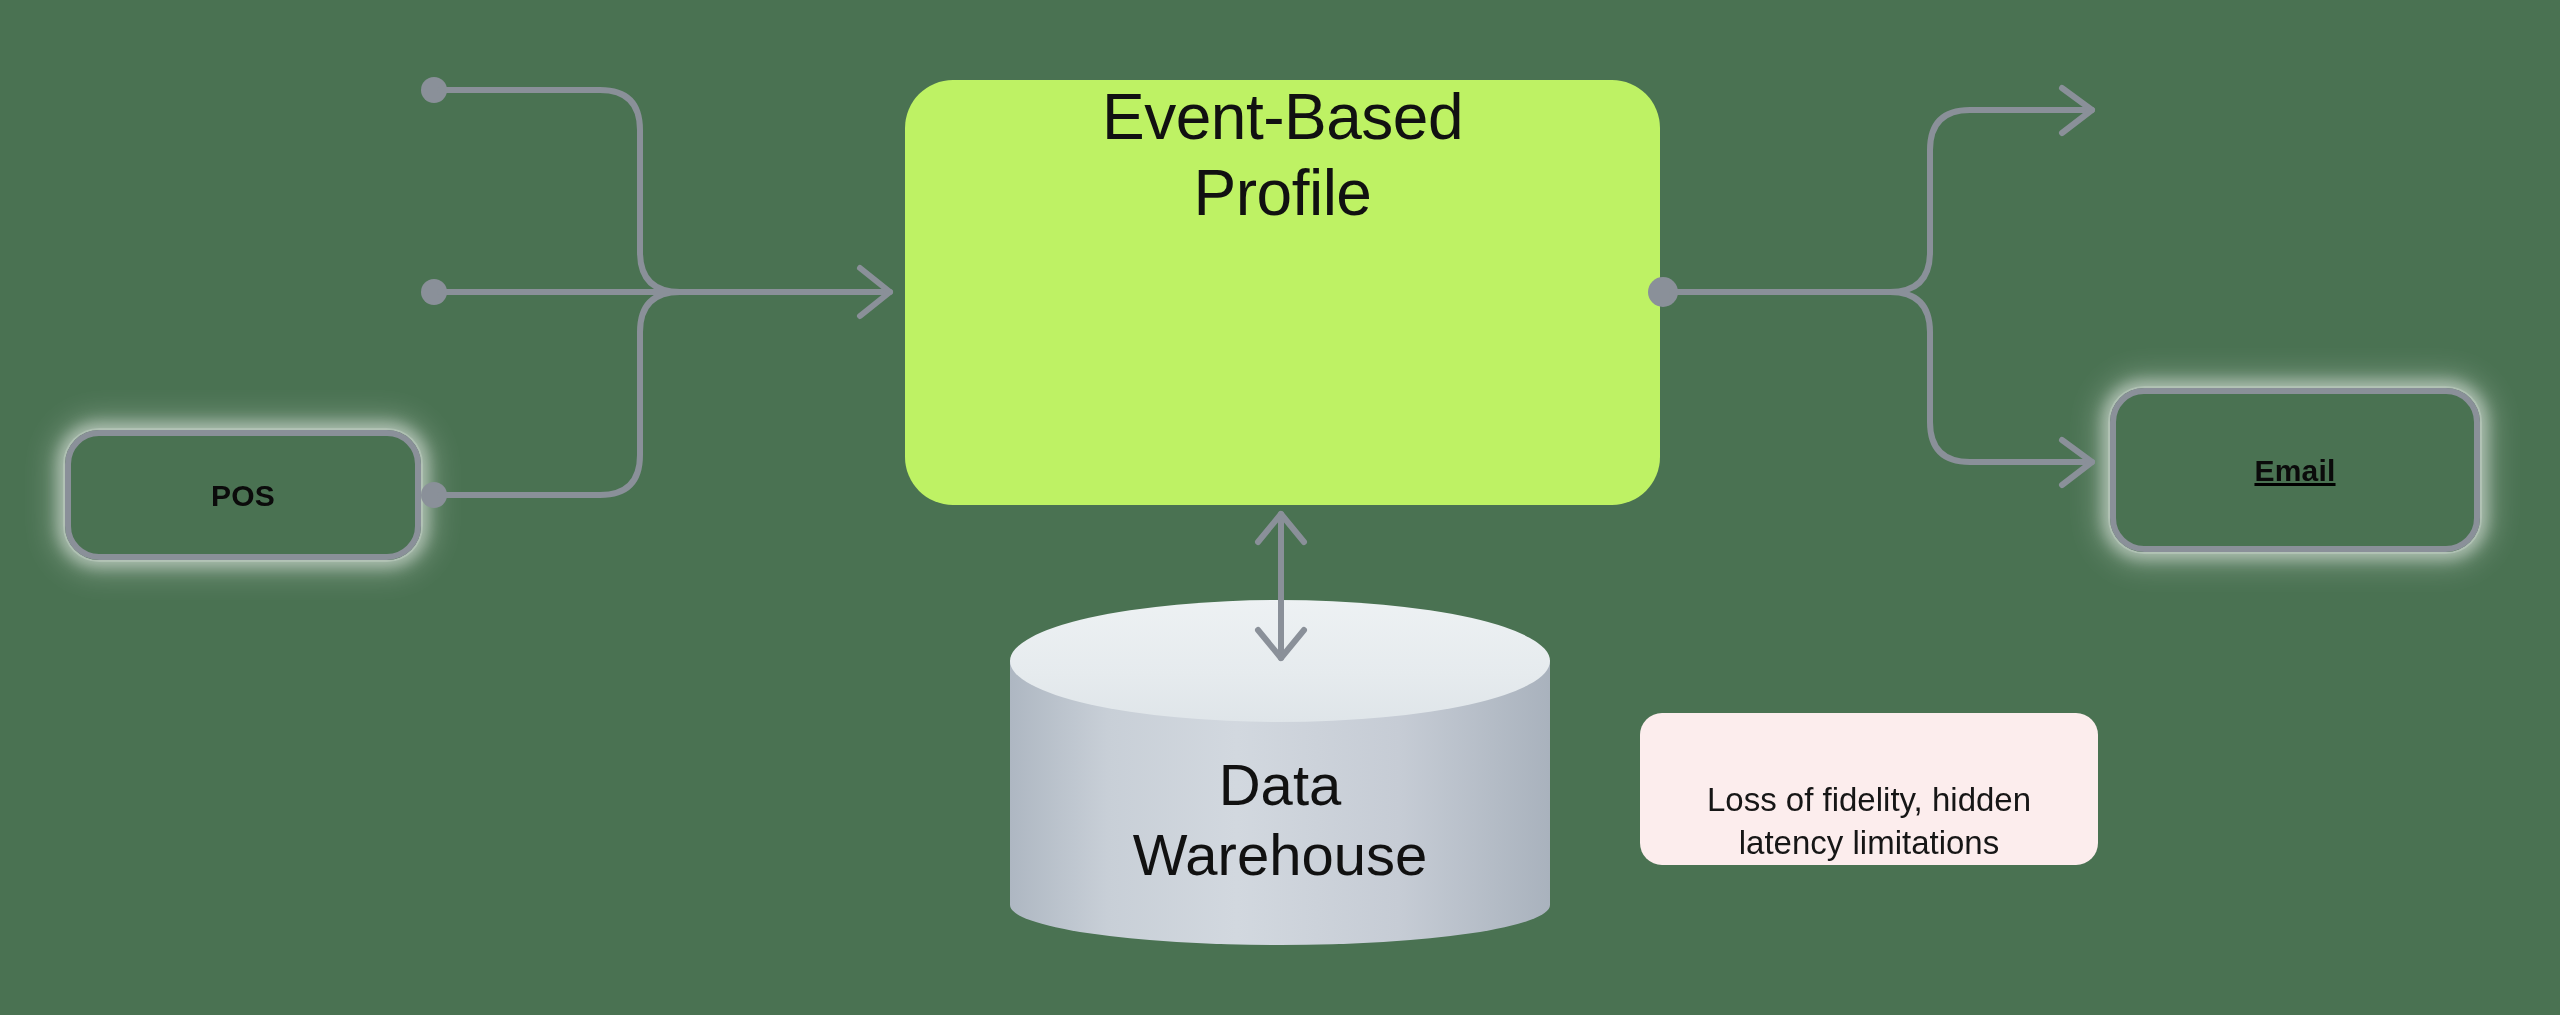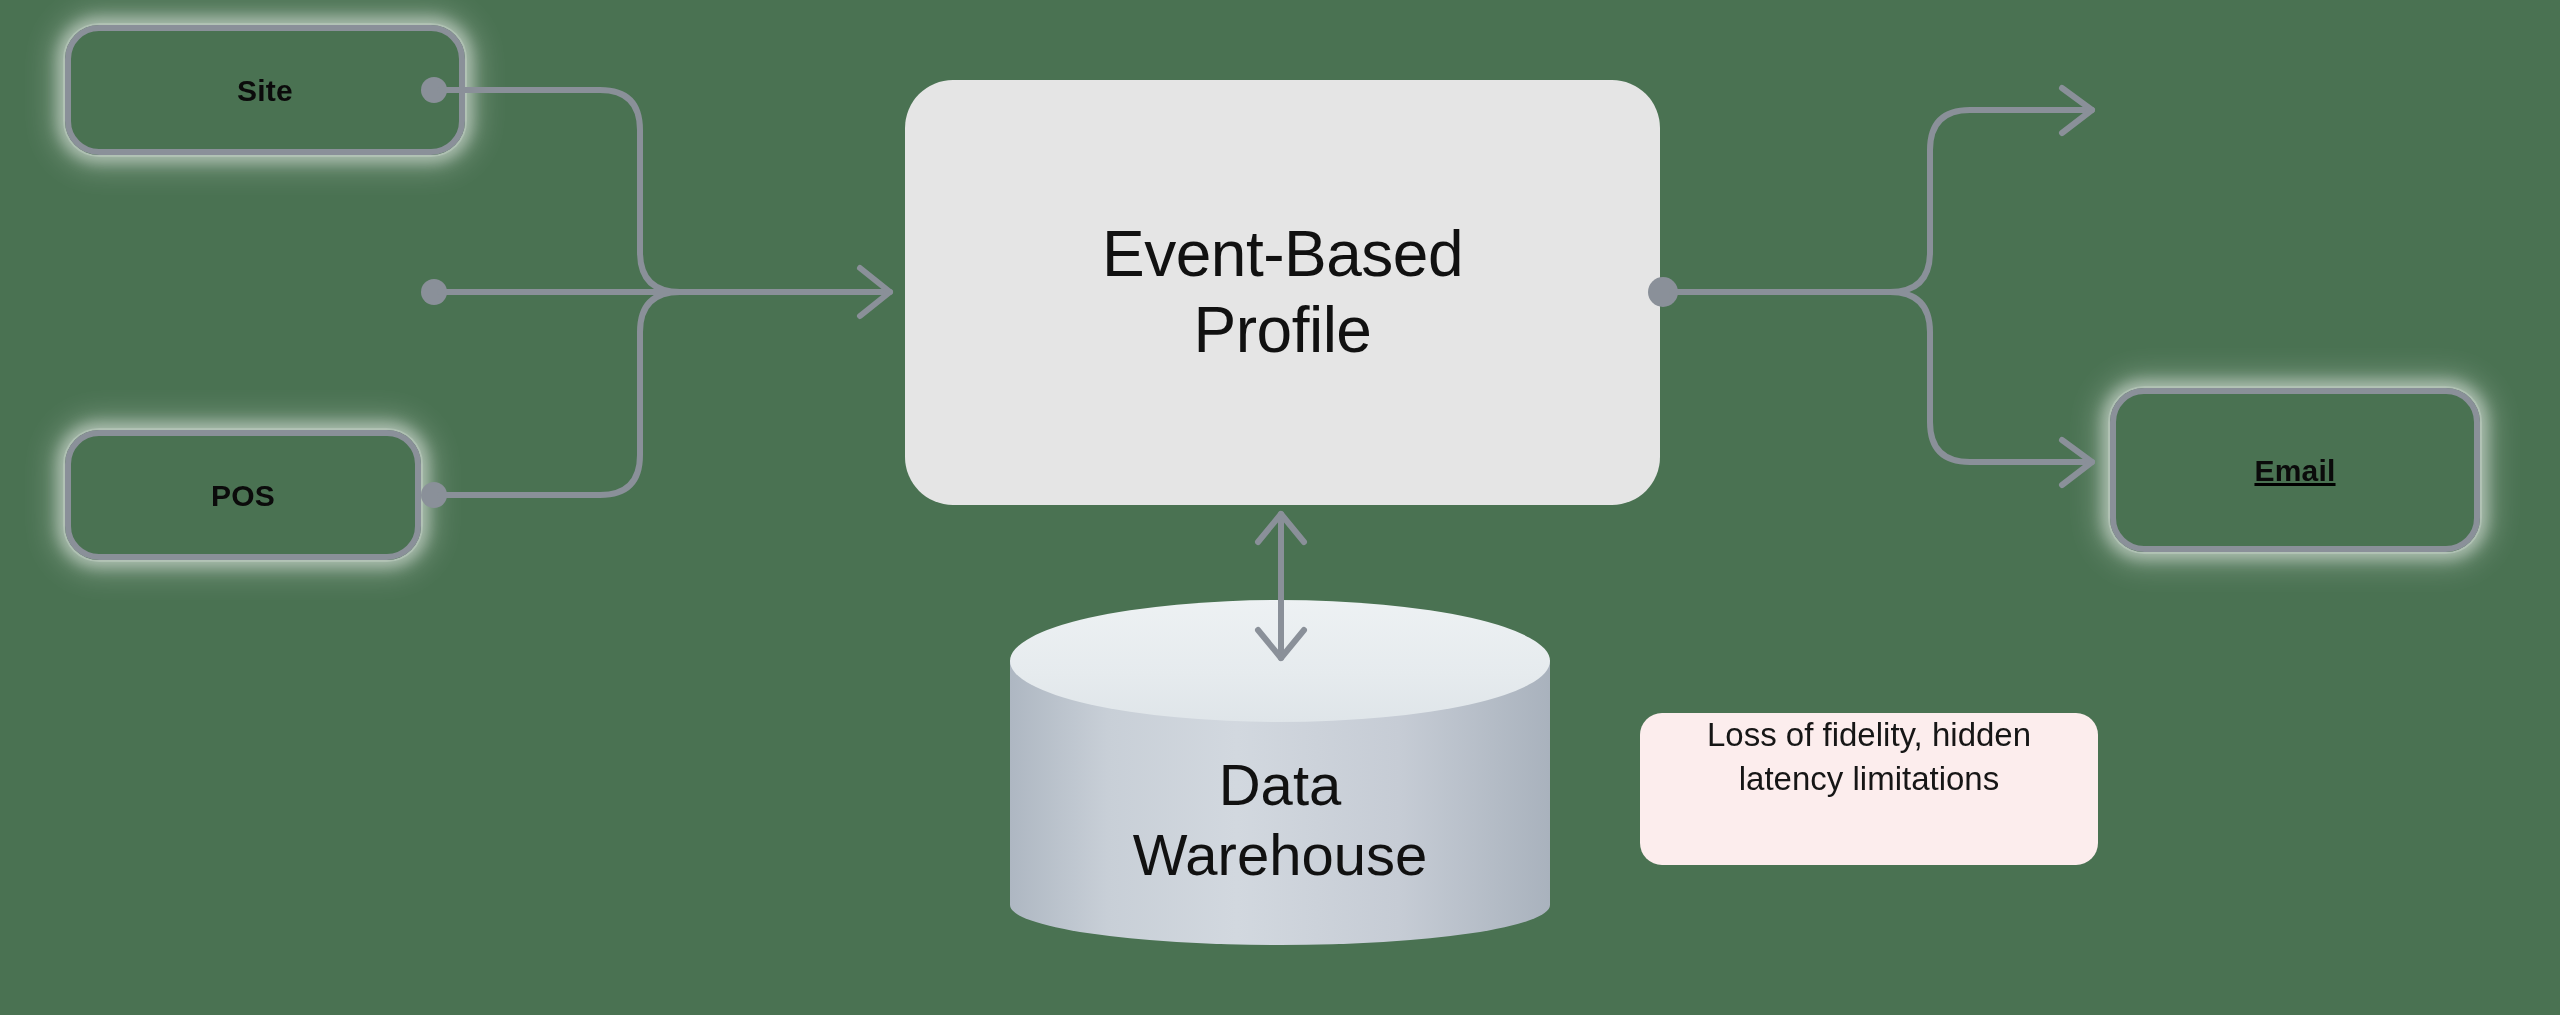--- a/index.html
+++ b/index.html
@@ -47,24 +47,24 @@
     user-select: none;
   }
 
   
   #profile-card {
     position: absolute;
     left: 905px;
     top: 80px;
     width: 755px;
     height: 425px;
-    background: #e5e5e5;
+    background: #bef264;
     border-radius: 48px;
     display: flex;
-    align-items: center;
+    align-items: flex-start;
     justify-content: center;
   }
   #profile-label {
     font-size: 64px;
     font-weight: 400;
     color: #111111;
     line-height: 1.18;
     text-align: center;
     letter-spacing: -0.5px;
     white-space: pre-line;
@@ -115,21 +115,21 @@
   
   #note-card {
     position: absolute;
     left: 1640px;
     top: 713px;
     width: 458px;
     height: 152px;
     background: #fceded;
     border-radius: 22px;
     display: flex;
-    align-items: flex-start;
+    align-items: flex-end;
     justify-content: center;
     padding: 0 26px;
     box-sizing: border-box;
   }
   #note-label {
     font-size: 33px;
     color: #161616;
     line-height: 1.32;
     text-align: center;
     white-space: pre-line;
@@ -153,23 +153,20 @@
     stroke-linejoin: round;
   }
   .wire-dot { fill: #8a9099; }
   .wire-head { fill: none; stroke: #8a9099; stroke-width: 6; stroke-linecap: round; stroke-linejoin: round; }
 </style>
 </head>
 <body>
 
 <div id="stage">
 
-  <div class="node" id="node-site" style="left:65px; top:25px; width:400px; height:130px;">
-    <span class="node-label">Site</span>
-  </div>
 
 
   <div class="node" id="node-pos" style="left:65px; top:430px; width:356px; height:130px;">
     <span class="node-label">POS</span>
   </div>
 
   <div id="profile-card">
     <span id="profile-label">Event-Based
 Profile</span>
   </div>

